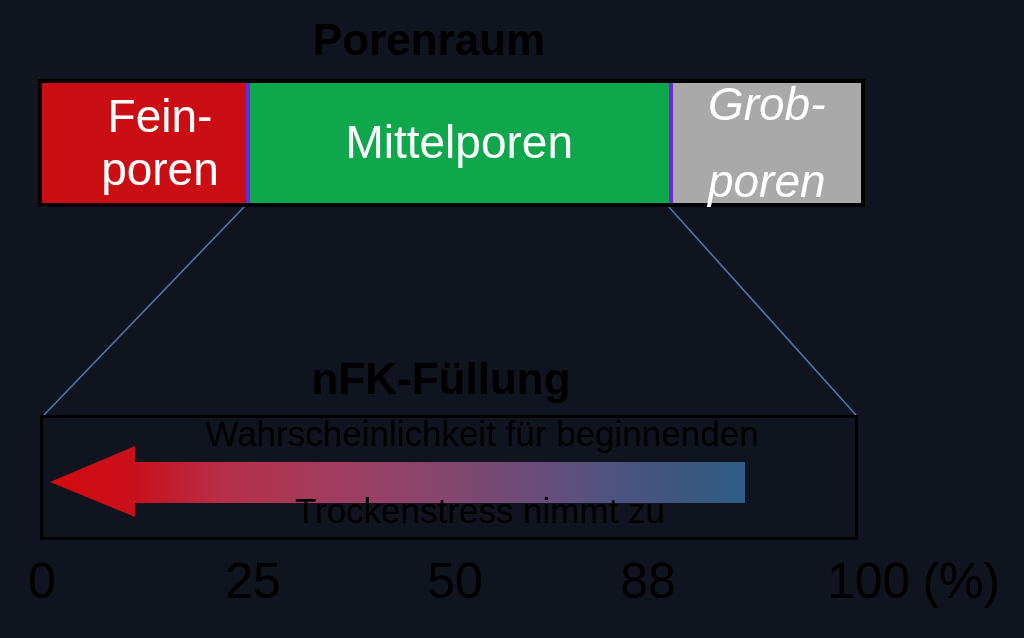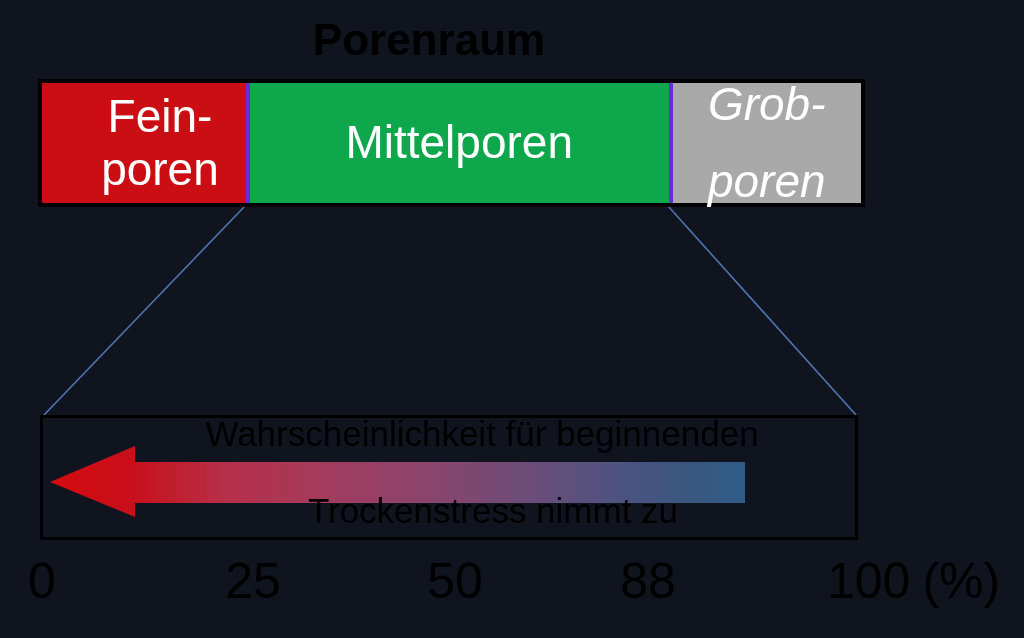--- a/index.html
+++ b/index.html
@@ -72,21 +72,21 @@
   .box-text{
     position:absolute;
     transform:translateX(-50%);
     font-size:35px;
     color:#000;
     white-space:nowrap;
     z-index:3;
     line-height:1;
   }
   #box-text-1{left:482px;top:416px;}
-  #box-text-2{left:493px;top:493px;}
+  #box-text-2{left:480px;top:493px;}
 
   .tick{
     position:absolute;
     top:556px;
     transform:translateX(-50%);
     font-size:50px;
     color:#000;
     white-space:nowrap;
     z-index:3;
     line-height:1;
@@ -131,20 +131,21 @@
           <stop offset="82%" stop-color="#4d5380"></stop>
           <stop offset="92%" stop-color="#3a577f"></stop>
           <stop offset="100%" stop-color="#2e5d88"></stop>
         </linearGradient>
     </defs>
     <line x1="245" y1="206" x2="44" y2="415" stroke-width="1.6" stroke="#4f74b0"></line>
     <line x1="668" y1="206" x2="856" y2="415" stroke-width="1.6" stroke="#4f74b0"></line>
     <polygon points="50,482 135,446 135,462 745,462 745,503 135,503 135,517" fill="url(#arrow-grad)"></polygon>
   </svg>
 
+  <div id="title-bottom" class="big-title">nFK-Füllung</div>
 
   <div id="bottom-box"></div>
 
   <div id="box-text-1" class="box-text">Wahrscheinlichkeit für beginnenden</div>
   <div id="box-text-2" class="box-text">Trockenstress nimmt zu</div>
 
   <div>
     <span class="tick t0">0</span>
     <span class="tick t25">25</span>
     <span class="tick t50">50</span>

